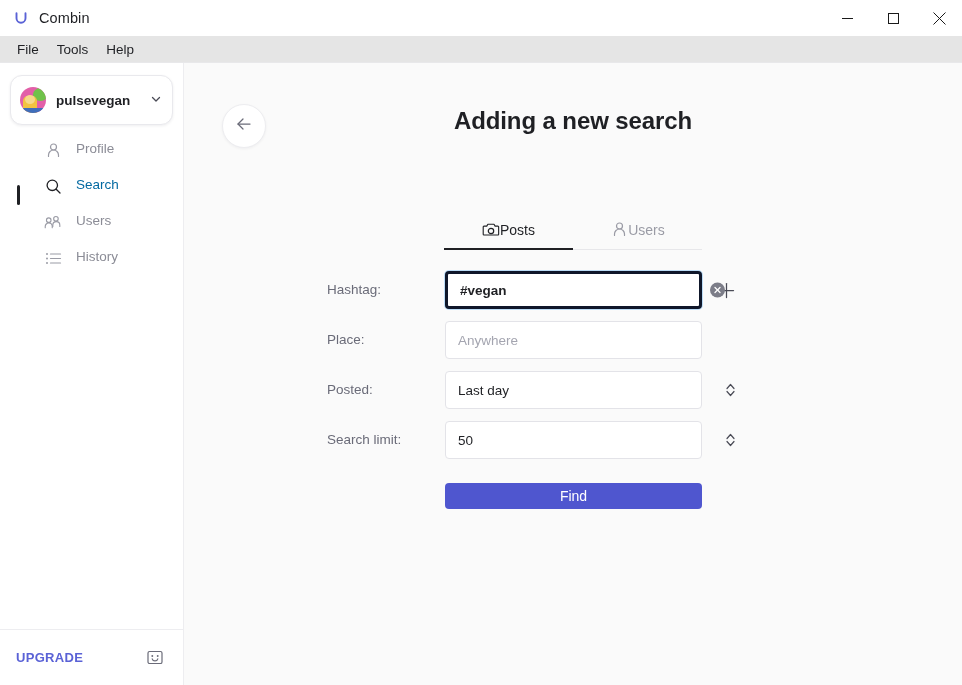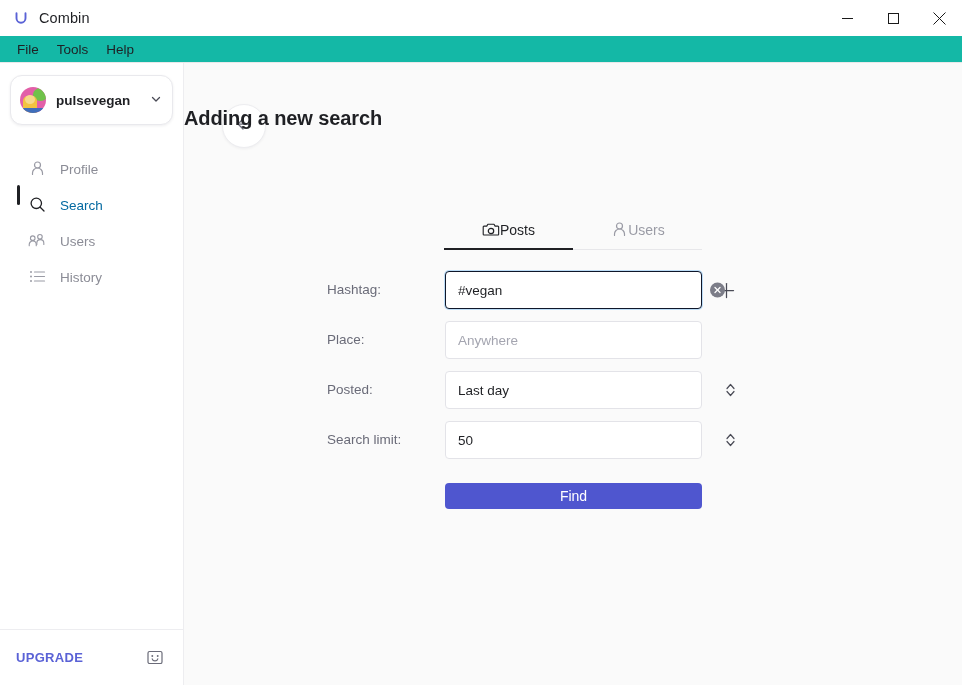--- a/index.html
+++ b/index.html
@@ -62,21 +62,21 @@
     color: #1a1a1a;
   }
 
   
   .menubar {
     height: 27px;
     flex: 0 0 27px;
     display: flex;
     align-items: center;
     padding-left: 8px;
-    background: #14b8a6;
+    background: #e5e5e5;
     border-bottom: 1px solid #e8e8ea;
   }
   .menu-item {
     font-size: 13.5px;
     color: #1f2024;
     padding: 3px 9px;
     border-radius: 2px;
   }
 
   
@@ -147,23 +147,23 @@
     text-overflow: ellipsis;
   }
   .nav {
     margin-top: 16px;
     display: flex;
     flex-direction: column;
   }
   .nav-item {
     height: 36px;
     display: flex;
-    align-items: flex-end;
+    align-items: flex-start;
     gap: 14px;
-    padding-left: 28px;
+    padding-left: 44px;
     position: relative;
     color: #8b8c96;
     font-size: 13.5px;
   }
   .nav-item .nav-icon {
     width: 18px; height: 18px;
     display: flex; align-items: center; justify-content: center;
     color: #9a9ba5;
   }
   .nav-item.active { color: #0369a1; }
@@ -219,22 +219,22 @@
     display: flex;
     align-items: center;
     justify-content: center;
     color: #6a6b78;
   }
   .page-title {
     position: absolute;
     top: 44px;
     left: 0;
     right: 0;
-    text-align: left;
-    font-size: 20px;
+    text-align: center;
+    font-size: 24px;
     font-weight: bold;
     color: #1f2024;
     letter-spacing: -0.1px;
   }
   .tabs {
     position: absolute;
     top: 147px;
     left: 260px;
     width: 258px;
     display: flex;
@@ -297,22 +297,23 @@
     border-radius: 4px;
     background: #ffffff;
     font-size: 13.5px;
     color: #1f2024;
     padding: 0 32px 0 12px;
     outline: none;
     font-family: "Liberation Sans", sans-serif;
   }
   .input::placeholder { color: #a4a5b0; }
   .input.focused {
-    border: 1px solid #0f172a;
+    border: 3px solid #0f172a;
     box-shadow: 0 0 0 1px #bcdcf6;
+    font-weight: bold;
   }
   .clear-btn {
     position: absolute;
     right: 11px;
     top: 50%;
     transform: translateY(-50%);
     width: 15px;
     height: 15px;
     border-radius: 50%;
     background: #7c7d88;

